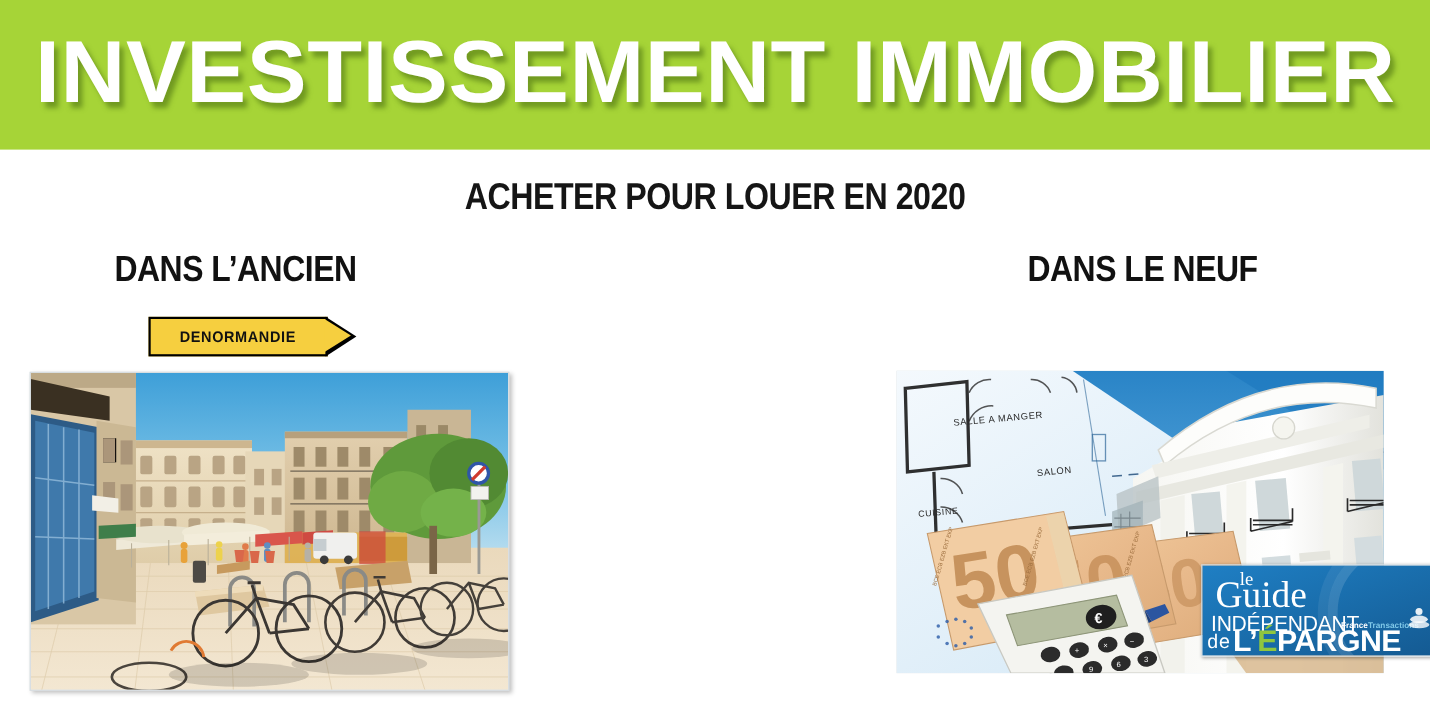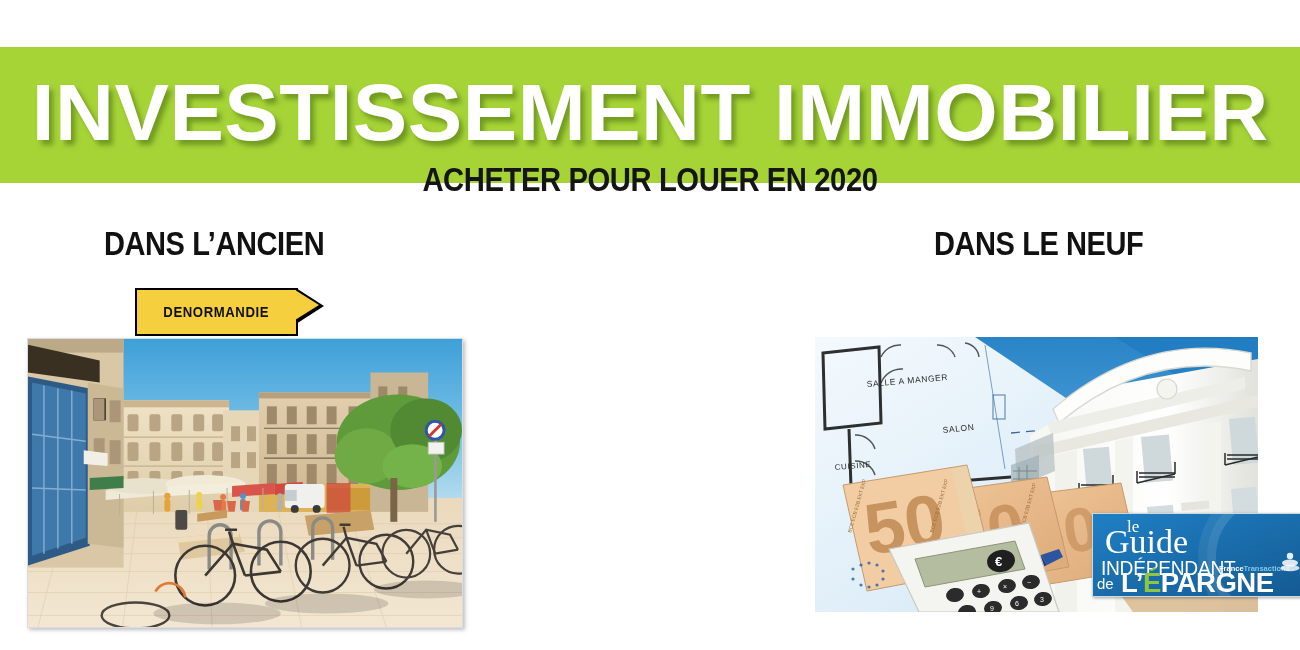--- a/index.html
+++ b/index.html
@@ -8,21 +8,21 @@
     background: #ffffff;
     font-family: "Liberation Sans", sans-serif;
     overflow: hidden;
   }
   .page { position: relative; width: 1300px; height: 650px; background: #fff; }
 
   
   .banner {
     position: absolute; left: 0; top: 0; width: 1300px; height: 136px;
     background: #a6d437;
-    display: flex; align-items: center; justify-content: center; margin-top: 47px;
+    display: flex; align-items: center; justify-content: center;
   }
   .banner-title {
     font-family: "Liberation Sans", sans-serif;
     font-weight: bold;
     font-size: 80px;
     line-height: 1;
     letter-spacing: 0.5px;
     color: #ffffff;
     transform: scaleX(1.02);
     text-shadow: 4px 5px 5px rgba(70,105,15,0.55);
@@ -51,21 +51,21 @@
     color: #111111;
     letter-spacing: -0.5px;
     white-space: nowrap;
     transform: scaleX(0.88);
   }
   .heading-left  { left: 104px;  top: 225px; transform-origin: left center; }
   .heading-right { left: 934px;  top: 225px; transform-origin: left center; }
 
   
   .arrow-sign {
-    position: absolute; height: 48px;
+    position: absolute; height: 36px;
     background: #f6cf3f;
     border: 2.5px solid #000;
     display: flex; align-items: center; justify-content: center;
   }
   .arrow-sign::after {
     content: "";
     position: absolute; left: 100%; top: -2.5px;
     width: 0; height: 0;
     border-top: 18px solid transparent;
     border-bottom: 18px solid transparent;
@@ -144,22 +144,22 @@
   .logo-ft {
     position:absolute; left: 126px; top: 50px;
     font-size: 7.5px;
     font-family:"Liberation Sans", sans-serif;
     font-weight: bold;
     white-space: nowrap;
   }
   .logo-ft .ft-mid { color:#7fc8e8; }
   .logo-de {
     position:absolute; left: 4px; top: 61px;
-    font-size: 15px;
-    font-family:Liberation Sans, sans-serif;
+    font-size: 18px;
+    font-family:Liberation Mono, monospace;
   }
   .logo-epargne {
     position:absolute; left: 28px; top: 56px;
     font-size: 27px; line-height:1;
     font-family:"Liberation Sans", sans-serif;
     font-weight: bold;
     letter-spacing: -0.5px;
     transform: scaleX(1.02);
     transform-origin: left center;
     white-space: nowrap;

